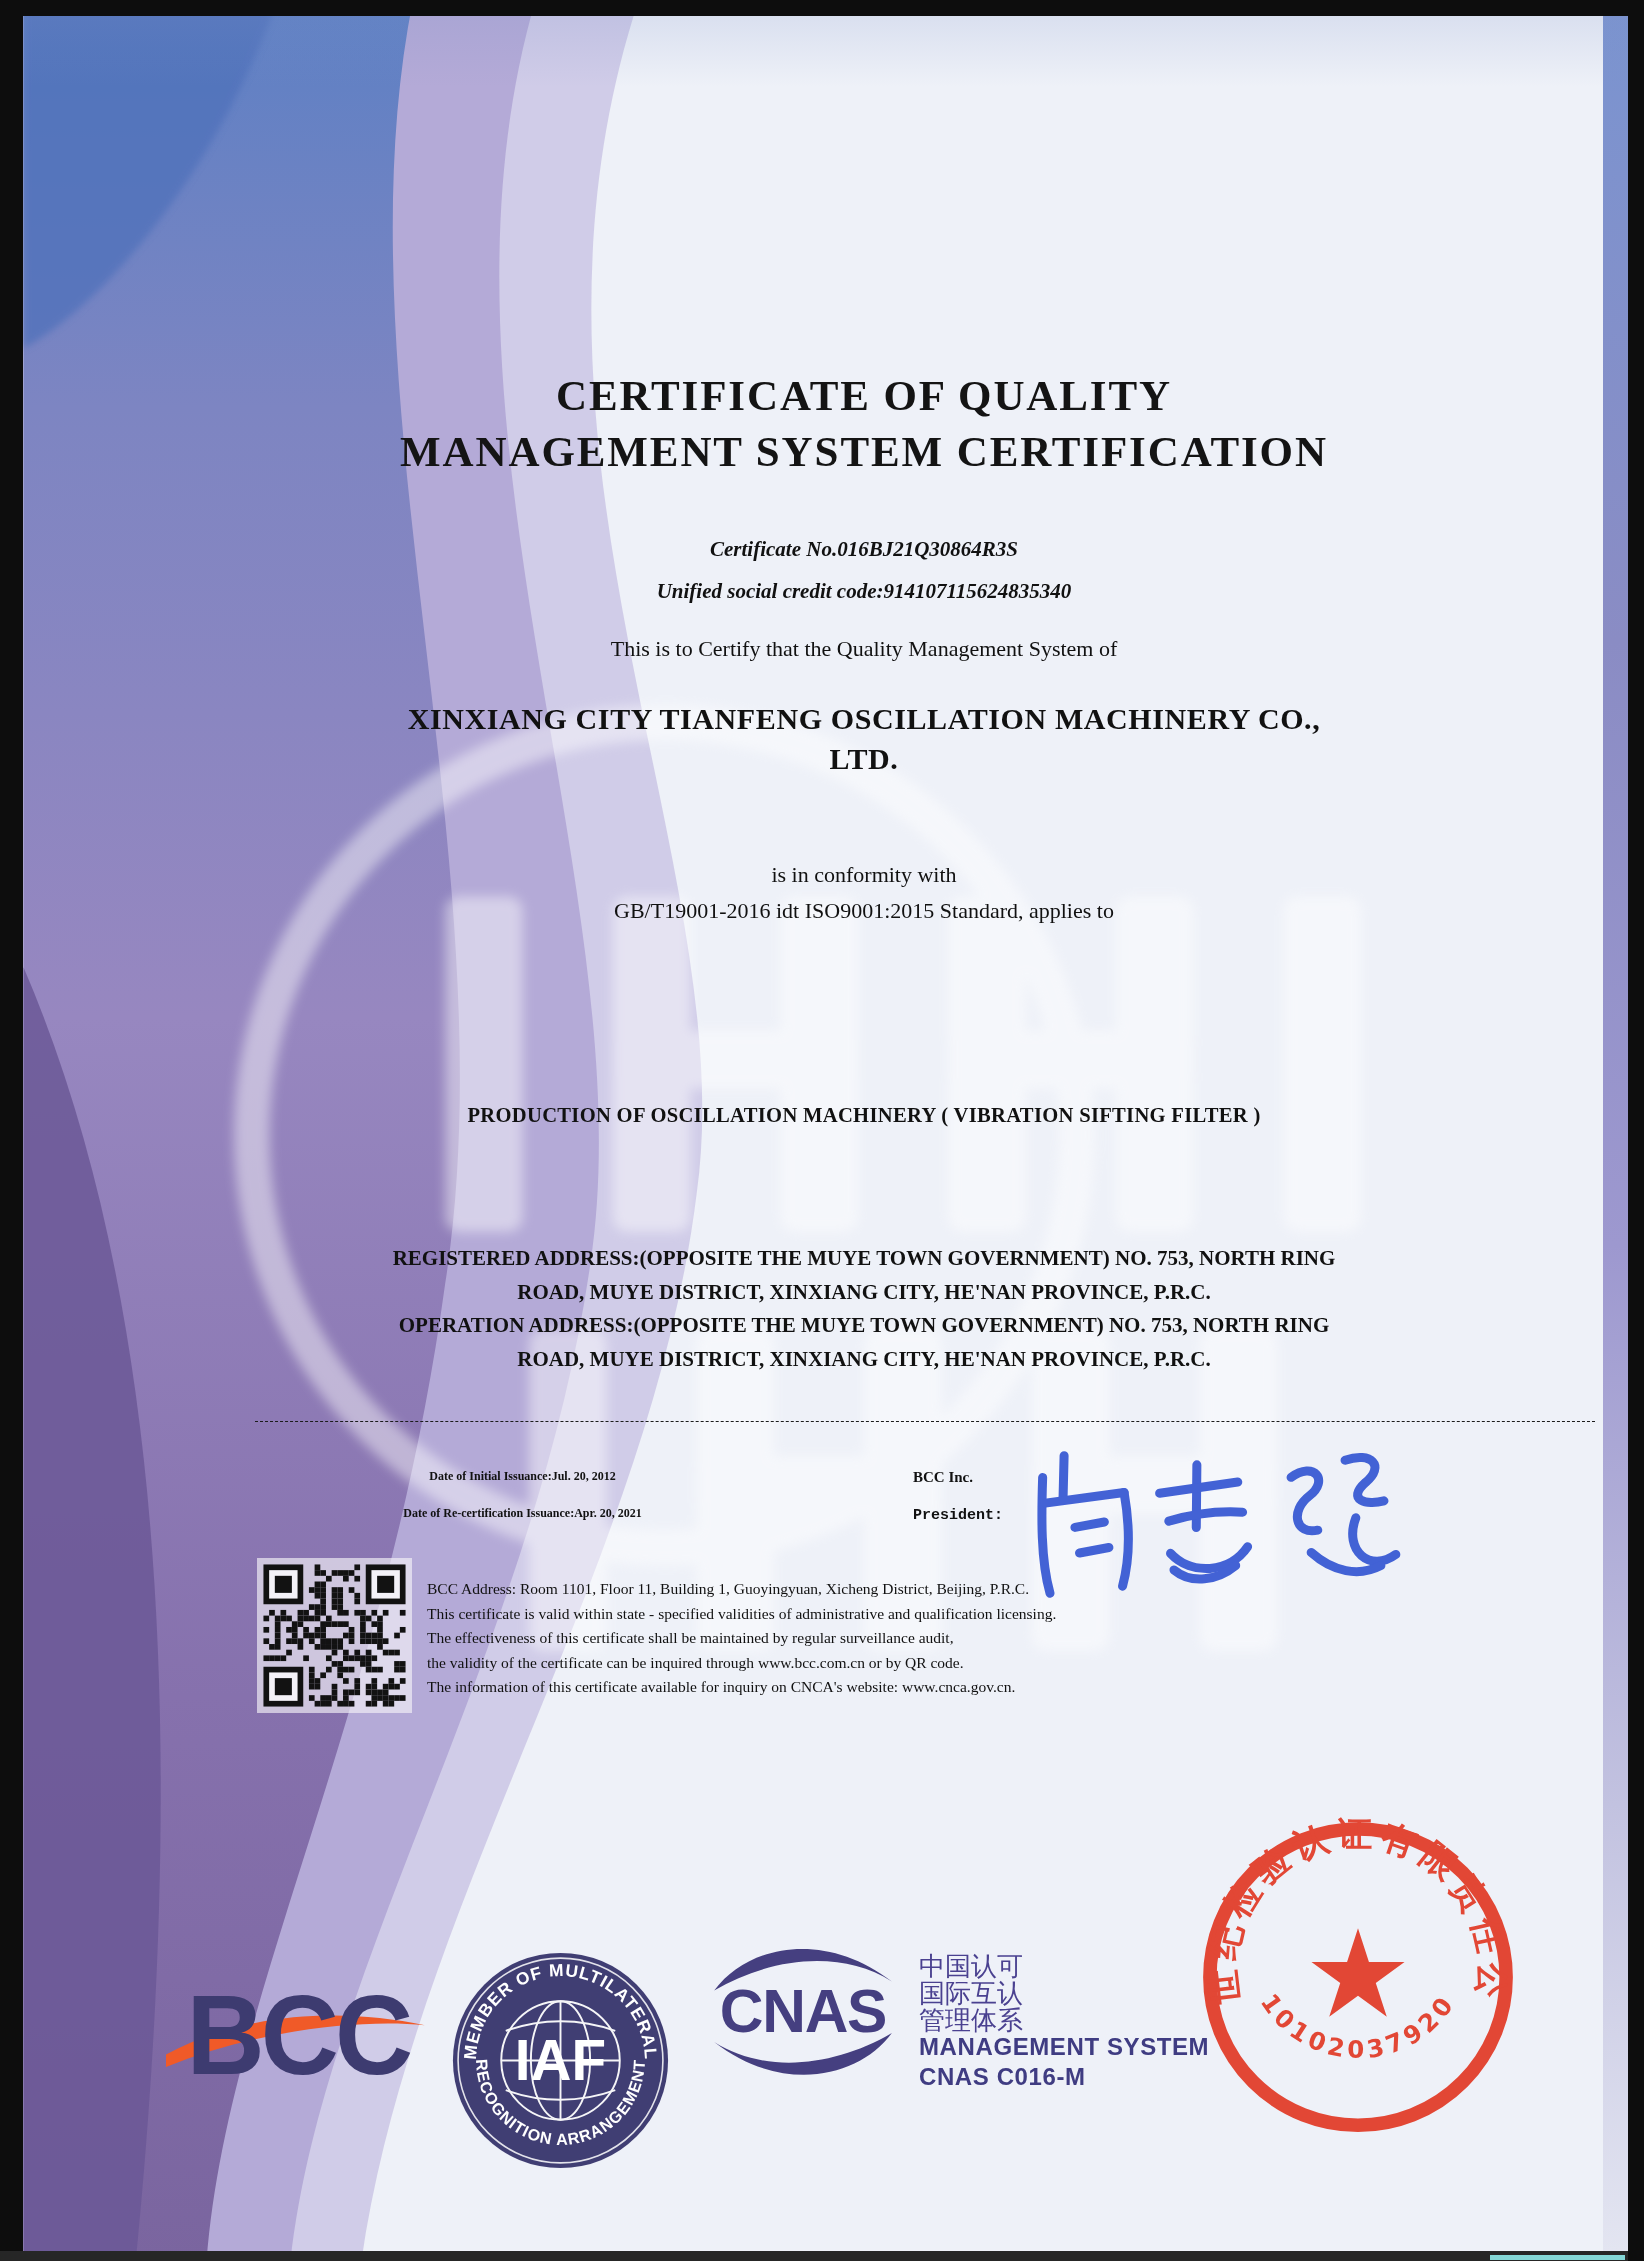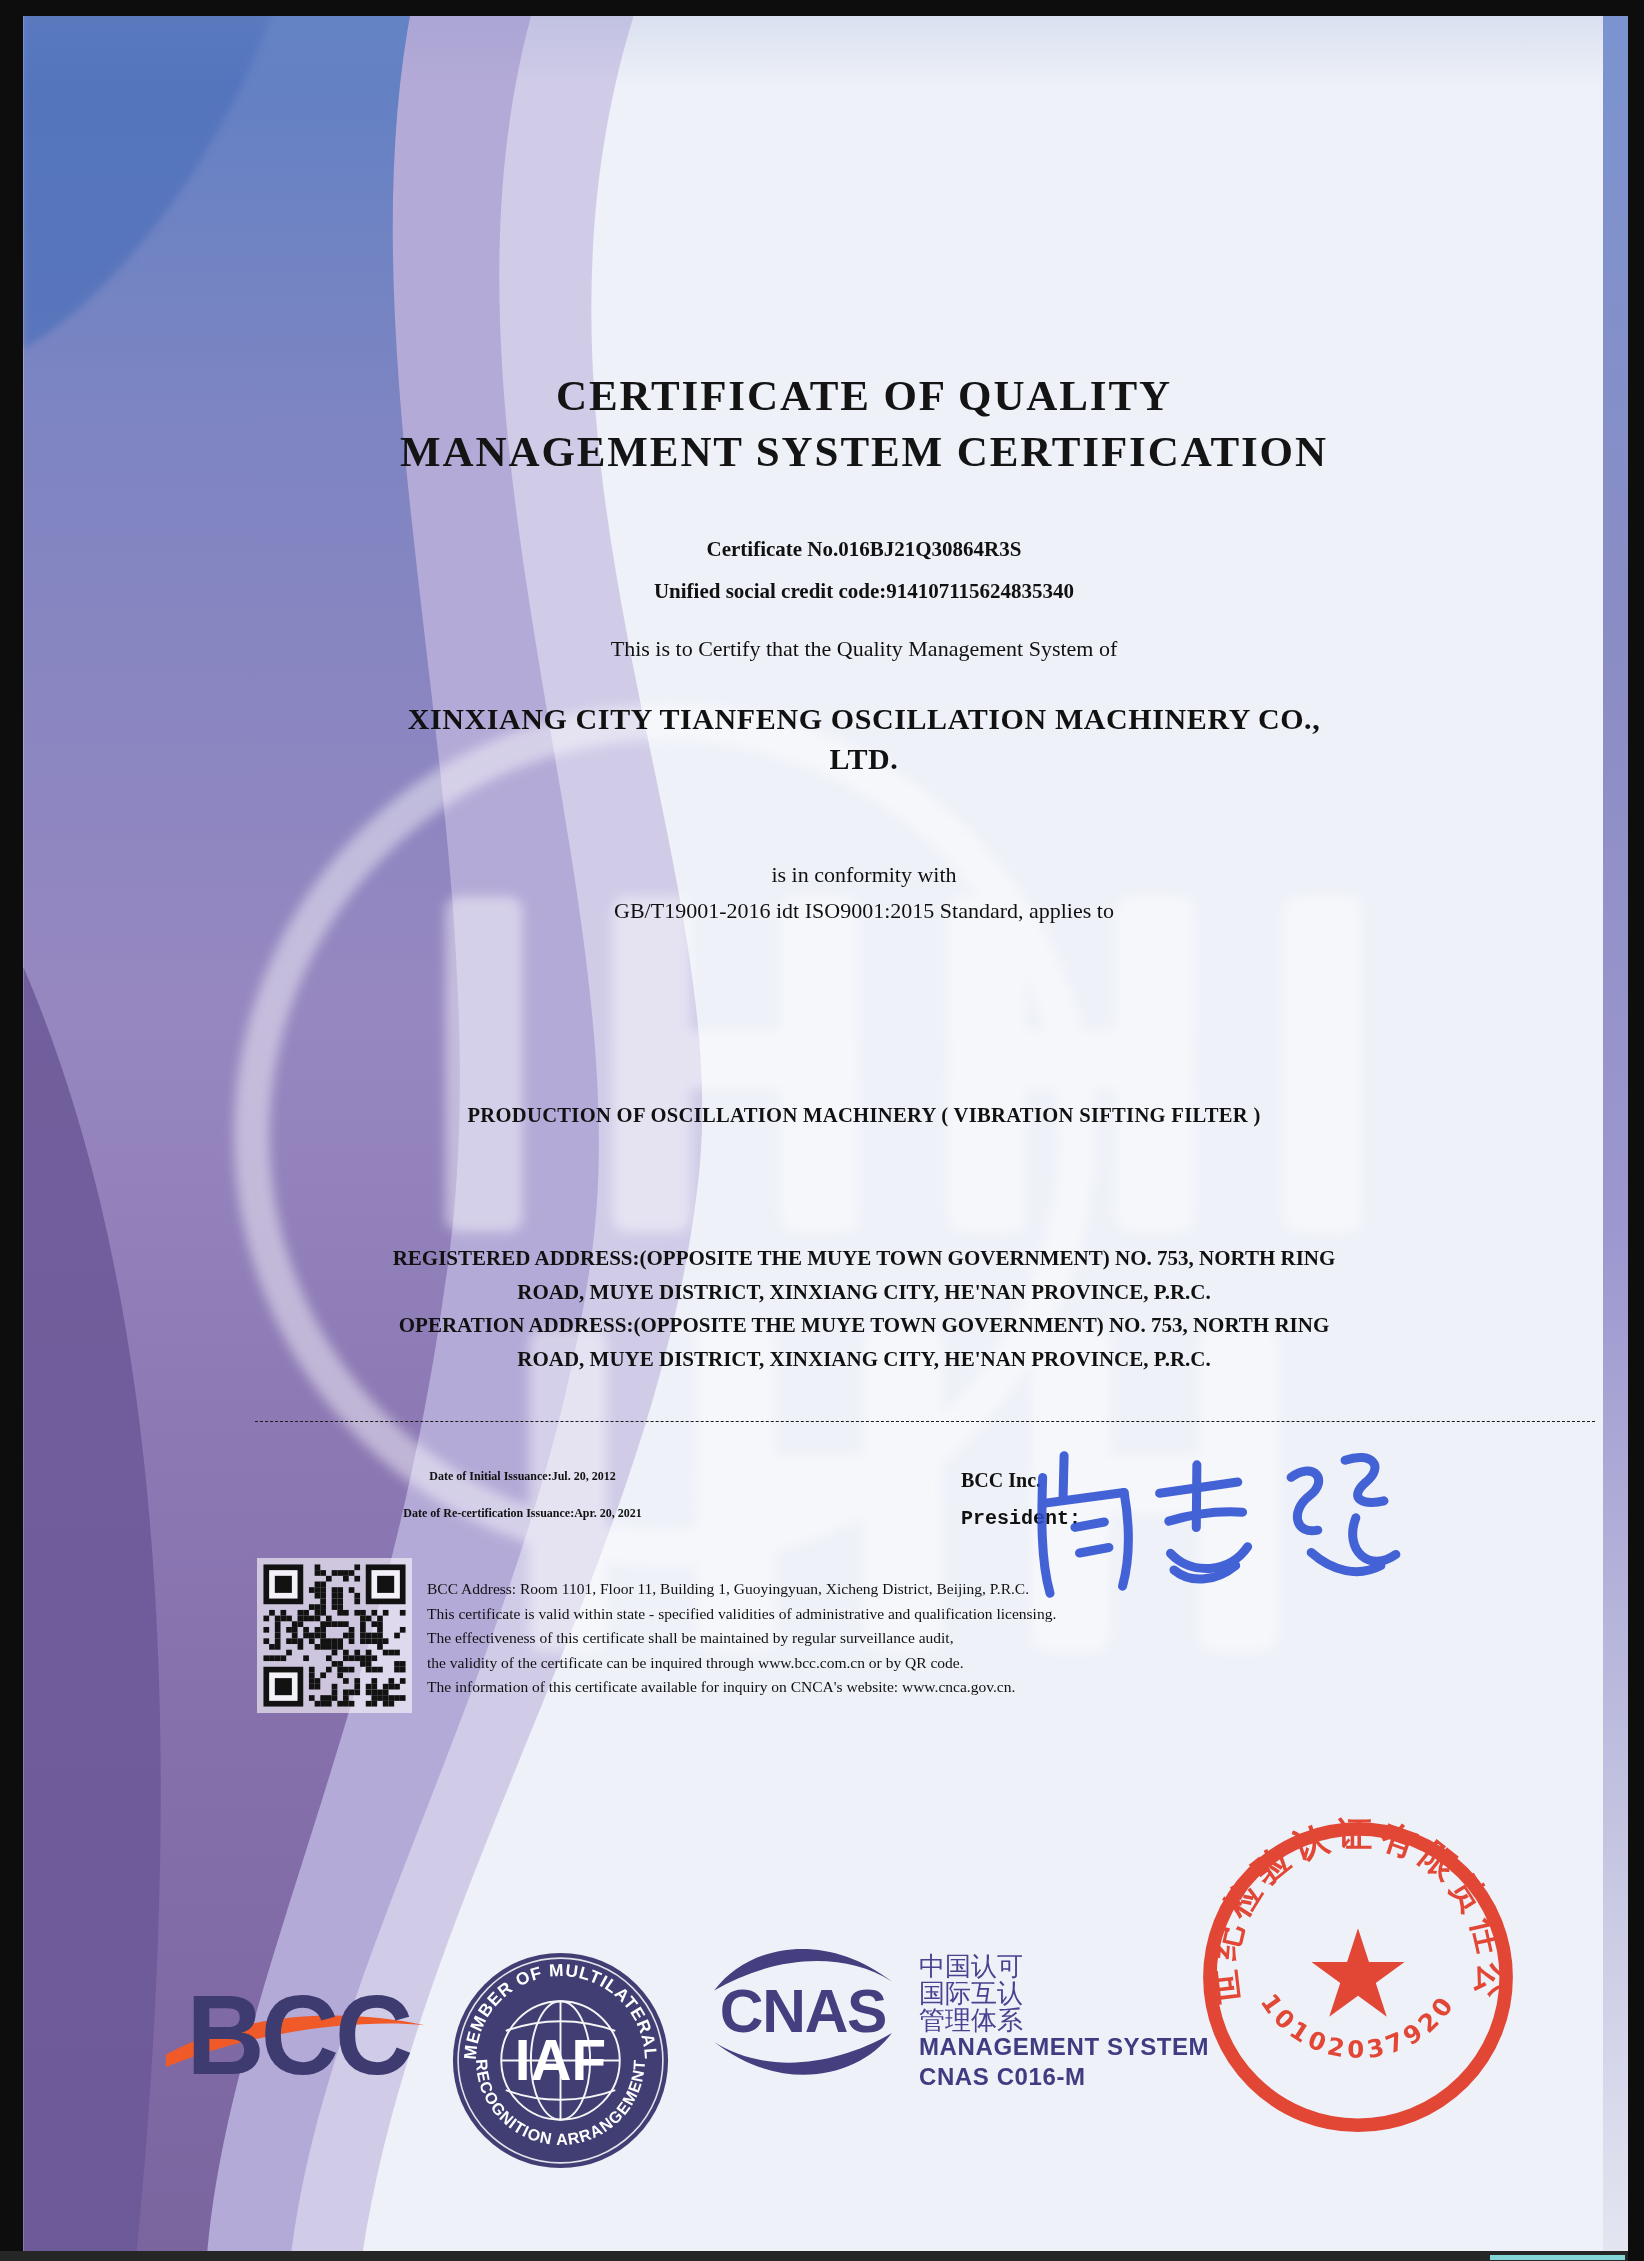--- a/index.html
+++ b/index.html
@@ -12,29 +12,29 @@
   .bar-right{left:1637px;top:0;width:7.7px;height:2261px;background:#0d0d0d;}
   .bar-bottom{left:0;top:2251px;width:1645px;height:10.3px;background:#262626;}
   .bar-bottom-cyan{left:1490px;top:2255px;width:135px;height:5.2px;background:#84d6d6;}
   .band-right{left:1603px;top:15.5px;width:34px;height:2235px;
     background:linear-gradient(180deg,#7b94d0 0%,#8a8cc4 28%,#9d98cf 55%,#c2c2e0 80%,#e3e5f1 100%);}
   .tint-top{left:23px;top:15.5px;width:1614px;height:71px;
     background:linear-gradient(180deg,rgba(125,145,200,.18),rgba(125,145,200,0));}
   
   .center-col{left:219px;width:1290px;text-align:center;}
   .title{font-size:43px;font-weight:bold;letter-spacing:1.9px;color:#141414;}
-  .sub-bold{font-size:21px;font-weight:bold;}
+  .sub-bold{font-size:21px;font-weight:bold;font-style:italic;}
   .body-line{font-size:22px;}
   .company{font-size:30px;font-weight:bold;letter-spacing:0.6px;}
   .scope{font-size:20.6px;font-weight:bold;letter-spacing:0.3px;}
   .addr{font-size:21px;font-weight:bold;}
   .dash-sep{left:255px;top:1421px;width:1340px;border-top:1.9px dashed #1c1c1c;height:0;}
   .dates{left:284px;top:1469px;width:477px;text-align:center;font-size:12px;font-weight:bold;}
   .dates div{height:37px;}
-  .issuer{font-size:20px;font-weight:bold;margin-left:48px;}
+  .issuer{font-size:15px;font-weight:bold;}
   .fineprint{left:427px;top:1577px;width:967px;font-size:15.5px;line-height:24.5px;text-align:left;}
   
   .accr-cn{font-size:26px;line-height:27px;color:#4a4190;font-family:"Liberation Sans","DejaVu Sans",sans-serif;}
   .accr-en{font-size:24px;font-weight:bold;color:#3f3c82;font-family:"Liberation Sans","DejaVu Sans",sans-serif;letter-spacing:0.6px;}
 </style>
 </head>
 <body>
 
 <div class="page">
 

